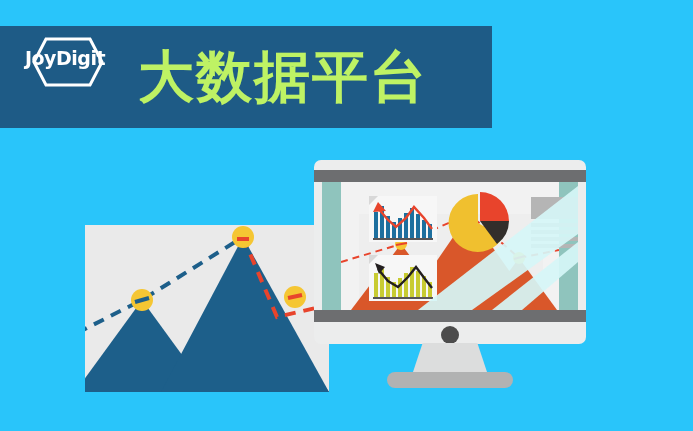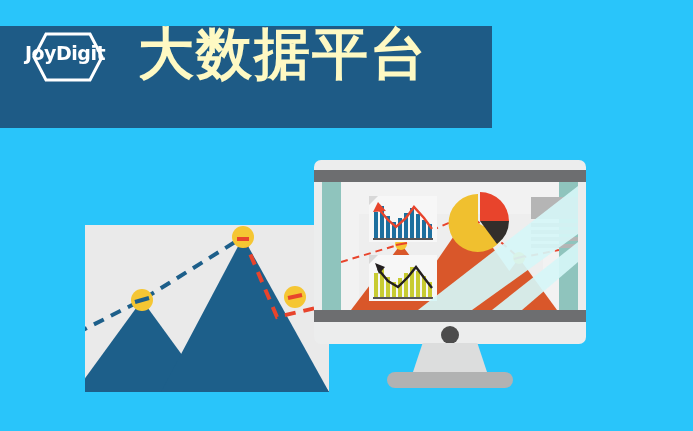--- a/index.html
+++ b/index.html
@@ -18,20 +18,21 @@
 
   
   #header-banner {
     position: absolute;
     left: 0;
     top: 26px;
     width: 492px;
     height: 102px;
     background: #1e5b86;
     display: flex;
+    align-items: center;
   }
   #brand-logo {
     position: relative;
     width: 118px;
     height: 92px;
     margin-left: 6px;
     flex: 0 0 auto;
   }
   #brand-hex {
     position: absolute;
@@ -58,21 +59,21 @@
     top: 56px;
     width: 118px;
     text-align: center;
     color: #ffffff;
     font-size: 19px;
     font-weight: bold;
     letter-spacing: 1px;
     font-family: "DejaVu Sans", sans-serif;
   }
   #banner-title {
-    color: #fef9c3;
+    color: #bef264;
     font-size: 56px;
     font-weight: bold;
     letter-spacing: 2px;
     margin-left: 14px;
     line-height: 1;
     font-family: "DejaVu Sans", sans-serif;
   }
 
   
   #left-panel {

